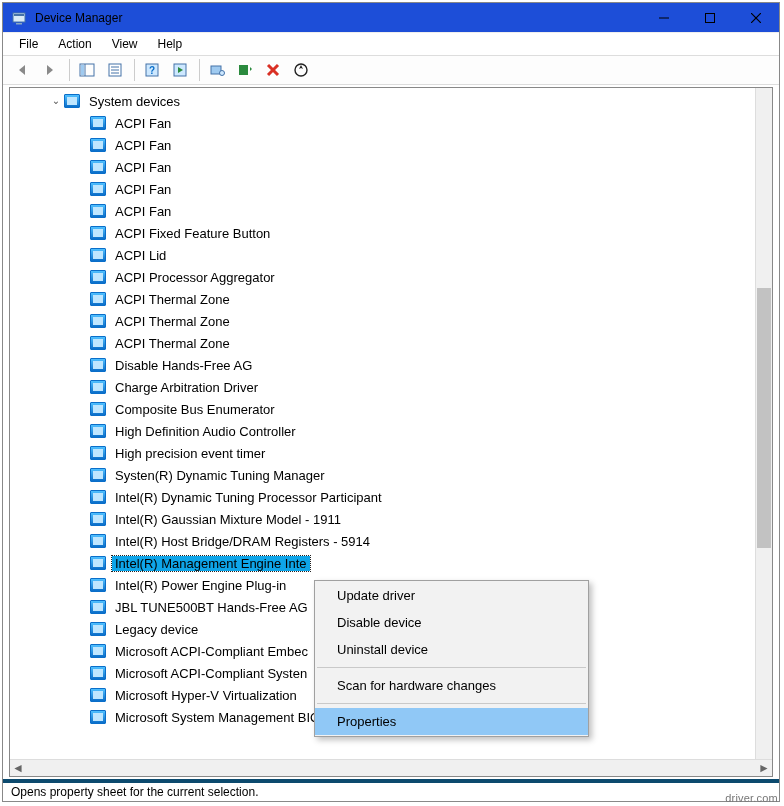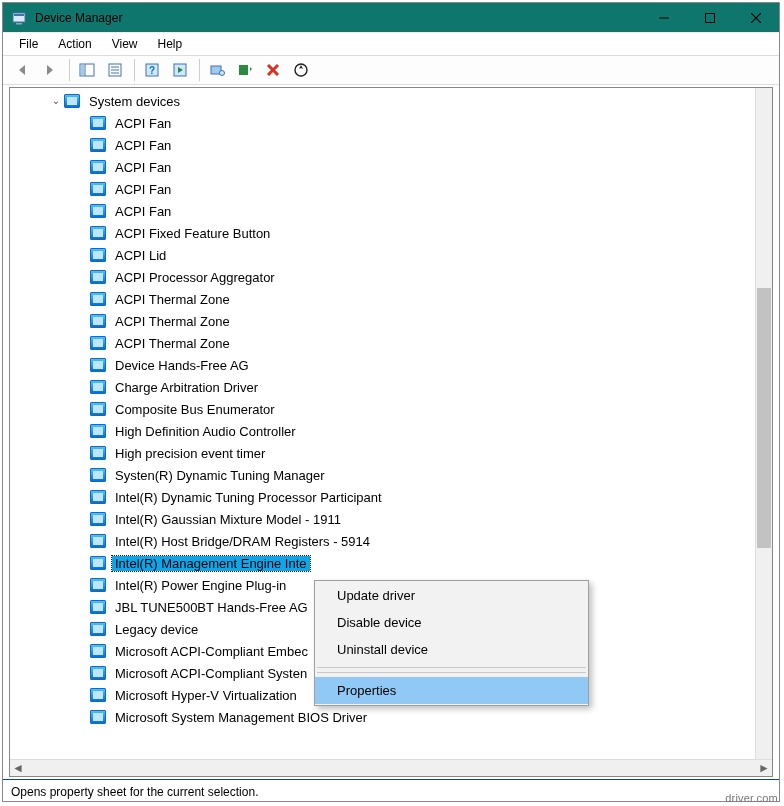--- a/index.html
+++ b/index.html
@@ -20,21 +20,21 @@
     margin: 2px;
     display: flex;
     flex-direction: column;
     background: #fff;
   }
   
   .titlebar {
     height: 30px;
     display: flex;
     align-items: center;
-    background: #0f766e;
+    background: #1d4ed8;
     border-bottom: 1px solid #eee;
   }
   .titlebar .app-icon {
     width: 16px; height: 16px; margin: 0 8px 0 8px;
   }
   .titlebar .title { flex: 0 0 auto; font-size: 12px; }
   .titlebar .spacer { flex: 1; }
   .titlebar .win-btn {
     width: 46px; height: 30px;
     display: flex; align-items: center; justify-content: center;
@@ -168,21 +168,21 @@
     font-weight: 400;
   }
   .context-menu .cm-sep {
     height: 1px;
     background: #c9c9c9;
     margin: 4px 2px;
   }
   
   .statusbar {
     height: 22px;
-    border-top: 1px solid #0c4a6e;
+    border-top: 4px solid #0c4a6e;
     padding: 2px 8px;
     display: flex;
     align-items: flex-end;
     font-size: 12px;
     background: #fff;
   }
   
   .watermark {
     position: absolute;
     right: 6px;
@@ -348,21 +348,21 @@
           <div class="tree-row level1">
             <span class="node-icon"></span>
             <span class="label">ACPI Thermal Zone</span>
           </div>
           <div class="tree-row level1">
             <span class="node-icon"></span>
             <span class="label">ACPI Thermal Zone</span>
           </div>
           <div class="tree-row level1">
             <span class="node-icon"></span>
-            <span class="label">Device Hands-Free AG</span>
+            <span class="label">Disable Hands-Free AG</span>
           </div>
           <div class="tree-row level1">
             <span class="node-icon"></span>
             <span class="label">Charge Arbitration Driver</span>
           </div>
           <div class="tree-row level1">
             <span class="node-icon"></span>
             <span class="label">Composite Bus Enumerator</span>
           </div>
           <div class="tree-row level1">
@@ -436,17 +436,18 @@
     <span>Opens property sheet for the current selection.</span>
   </div>
 
 </div>
 
 <div class="context-menu" id="context-menu">
     <div class="cm-item">Update driver</div>
     <div class="cm-item">Disable device</div>
     <div class="cm-item">Uninstall device</div>
     <div class="cm-sep"></div>
+    <div class="cm-item">Scan for hardware changes</div>
     <div class="cm-sep"></div>
     <div class="cm-item highlight">Properties</div>
   </div>
 
 <div class="watermark">driver.com</div>
 
 </body></html>

